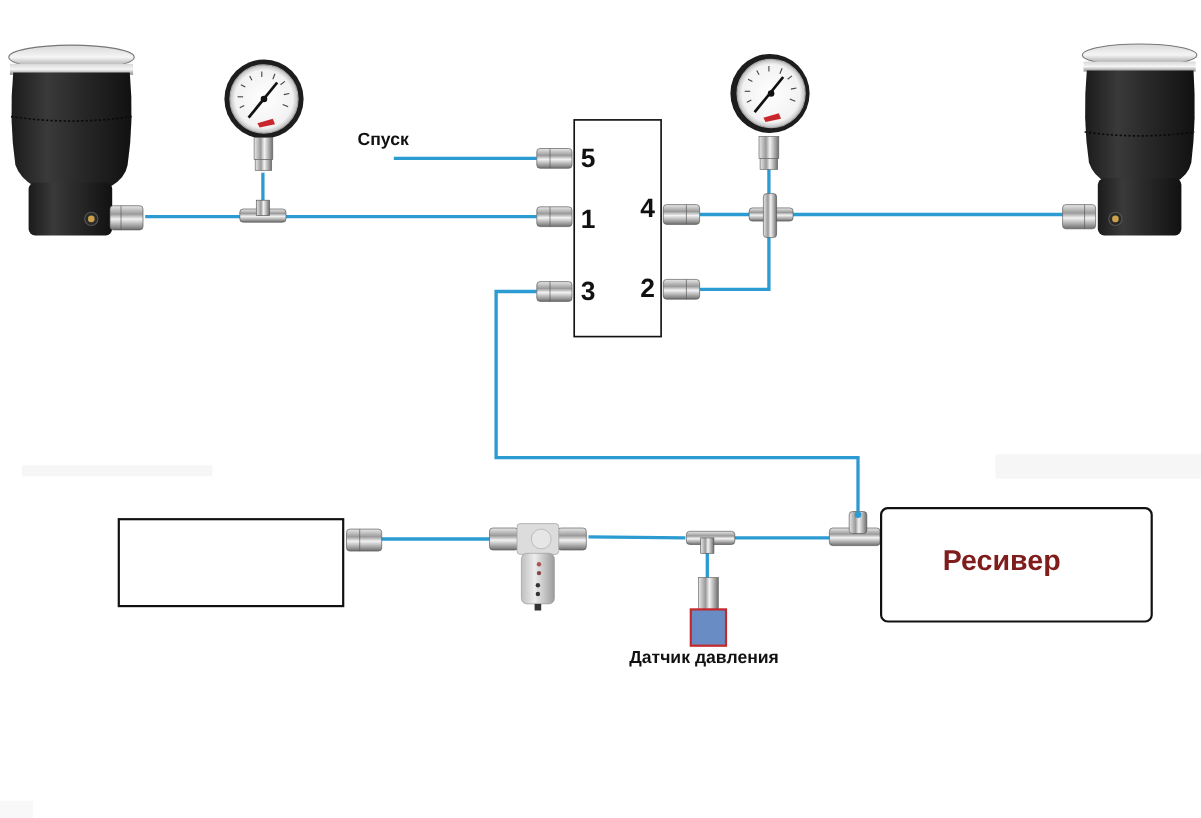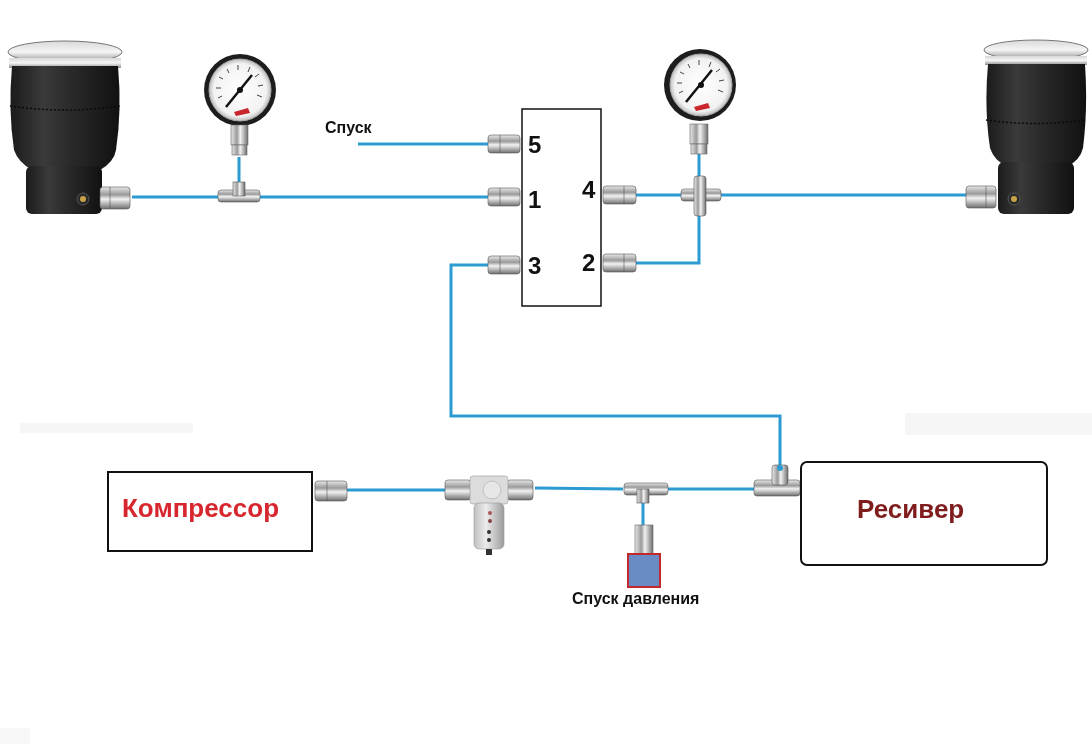--- a/index.html
+++ b/index.html
@@ -212,16 +212,15 @@
   </svg>
 
   <div class="lbl small-lbl" style="left:325px;top:119px;">Спуск</div>
 
   <div class="lbl port-num" style="left:528px;top:131px;">5</div>
   <div class="lbl port-num" style="left:528px;top:186px;">1</div>
   <div class="lbl port-num" style="left:528px;top:252px;">3</div>
   <div class="lbl port-num" style="left:582px;top:176px;">4</div>
   <div class="lbl port-num" style="left:582px;top:249px;">2</div>
 
-  <div class="lbl red-lbl" style="left: 122px; top: 493px; color: rgb(215, 38, 46);">Компрессор</div>
   <div class="lbl red-lbl" style="left: 857px; top: 494px; color: #7f1d1d;">Ресивер</div>
-  <div class="lbl small-lbl" style="left:572px;top:590px;">Спуск давления</div>
+  <div class="lbl small-lbl" style="left:572px;top:590px;">Датчик давления</div>
 </div>
 
 </body></html>

